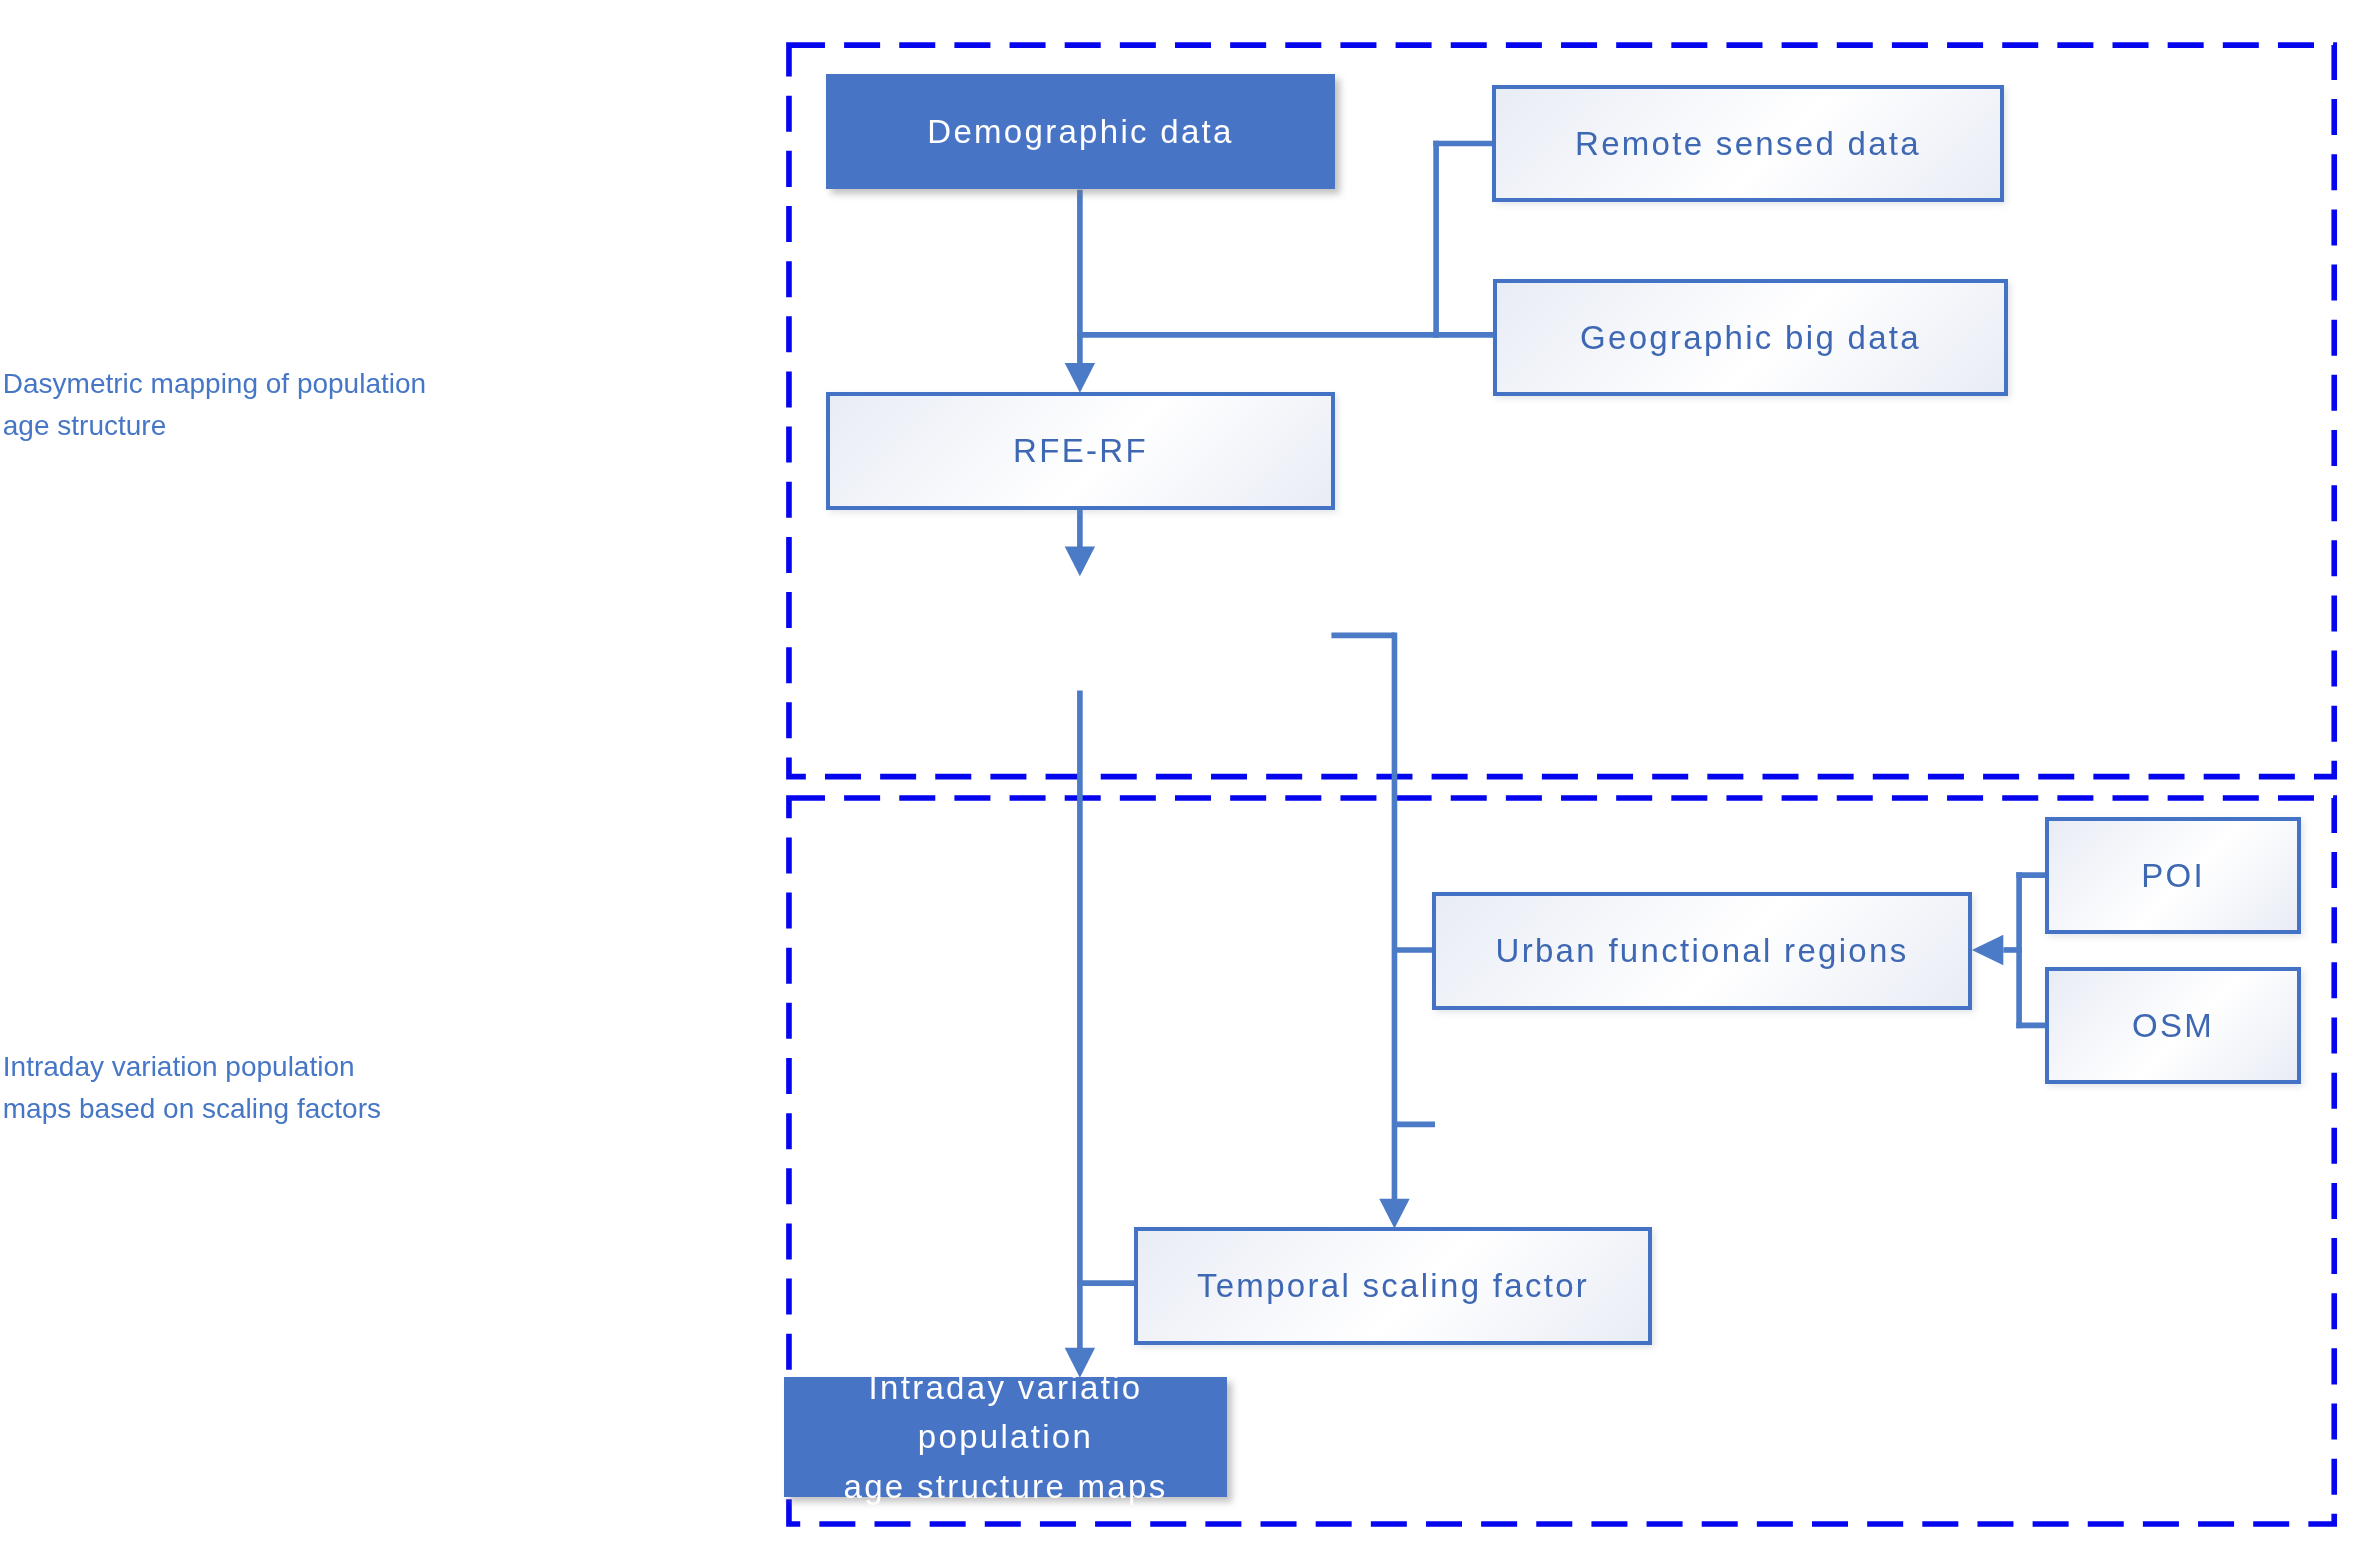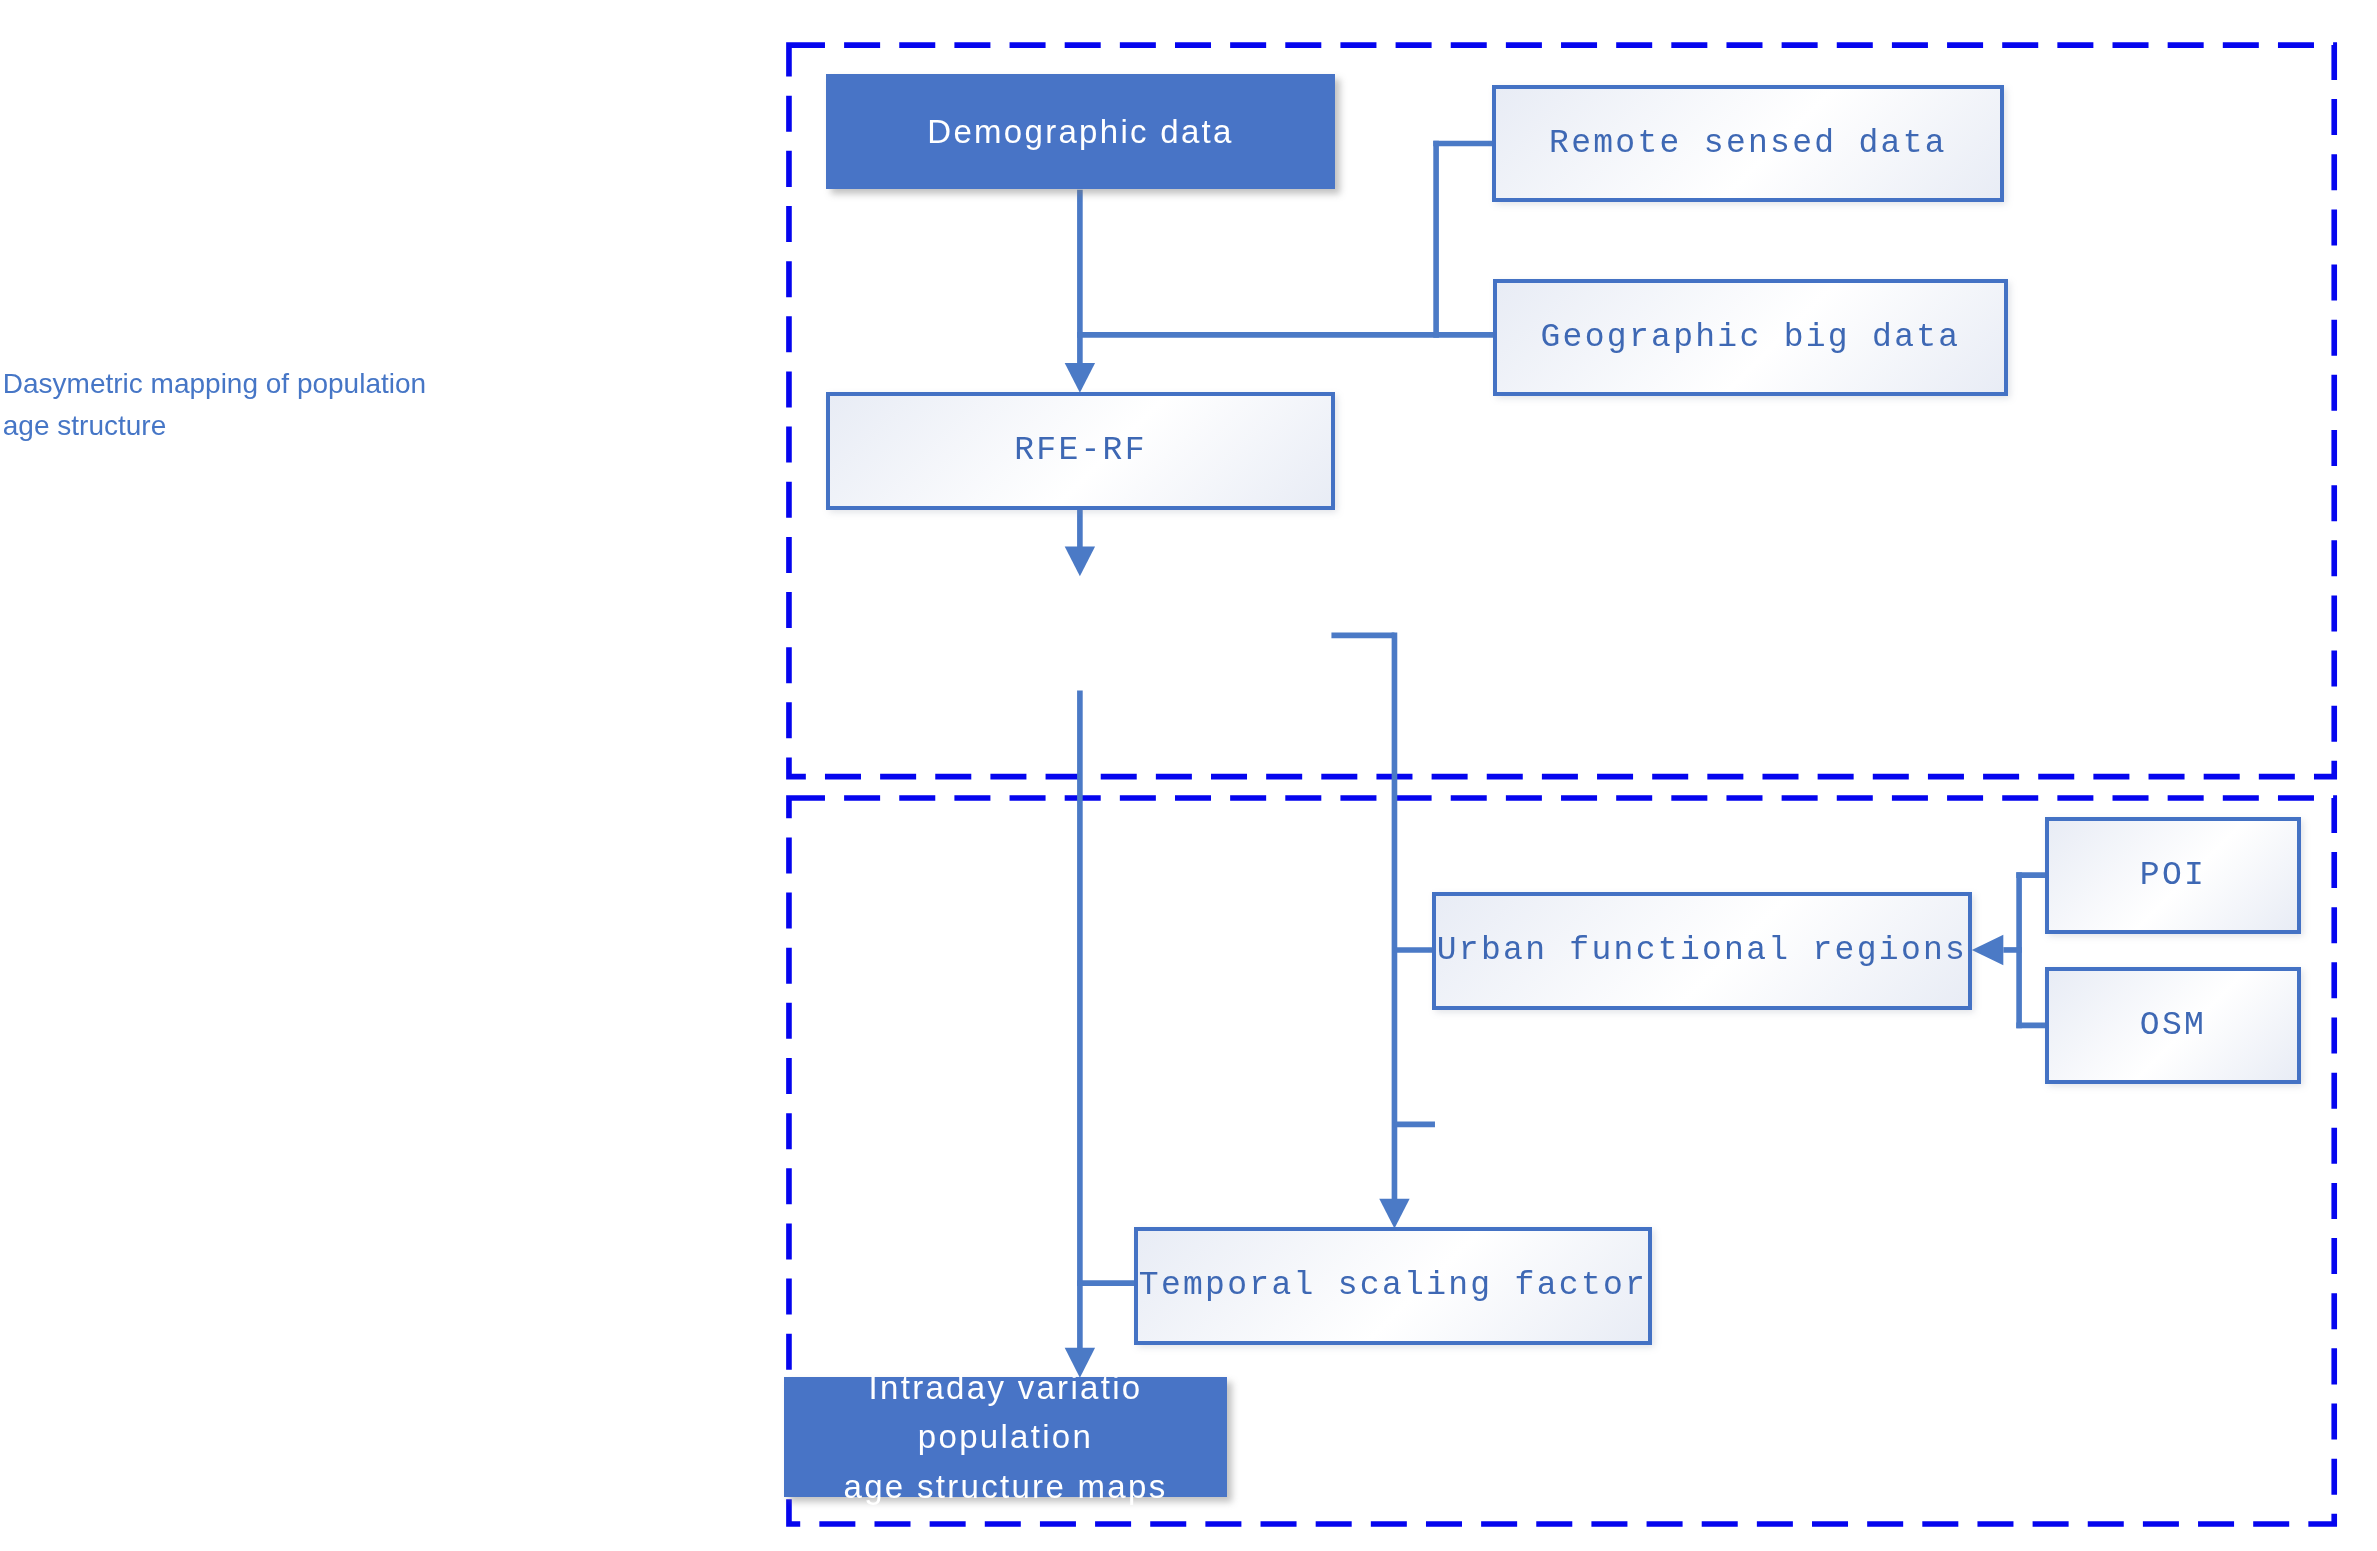--- a/index.html
+++ b/index.html
@@ -36,21 +36,20 @@
   .box.solid {
     background: var(--solid-fill);
     color: var(--solid-text);
     box-shadow: 5px 5px 6.8px rgba(120,120,120,0.45);
   }
   .box.light {
     background: linear-gradient(135deg, var(--grad-a) 0%, var(--grad-b) 55%, var(--grad-a) 100%);
     border: 4.5px solid var(--light-border);
     color: var(--light-text);
     box-shadow: 3.4px 3.4px 6.8px rgba(130,140,160,0.25);
-    font-family: Liberation Mono, monospace;
   }
   .side-label {
     position: absolute;
     left: 2.8px;
     width: 782px;
     font-size: 28px;
     line-height: 1.5;
     color: var(--label-text);
     text-align: left;
     white-space: pre-line;
@@ -106,20 +105,22 @@
       <polygon points="1892,971 1946,971 1919,1024"></polygon>
       <polygon points="2451,2130 2505,2130 2478,2183"></polygon>
       <polygon points="1892,2395 1946,2395 1919,2448"></polygon>
       <polygon points="3560,1661 3560,1715 3504,1688"></polygon>
     </g>
   </svg>
 
   <div class="side-label" style="top:363px">Dasymetric mapping of population
 age structure</div>
 
+  <div class="side-label" style="top:1046px">Intraday variation population
+maps based on scaling factors</div>
 
   <div class="box solid" style="left:826px;top:74px;width:509px;height:115px">
     <span>Demographic data</span>
   </div>
 
   <div class="box light" style="left:1492px;top:85px;width:512px;height:117px">
     <span>Remote sensed data</span>
   </div>
 
   <div class="box light" style="left:1493px;top:279px;width:515px;height:117px">

